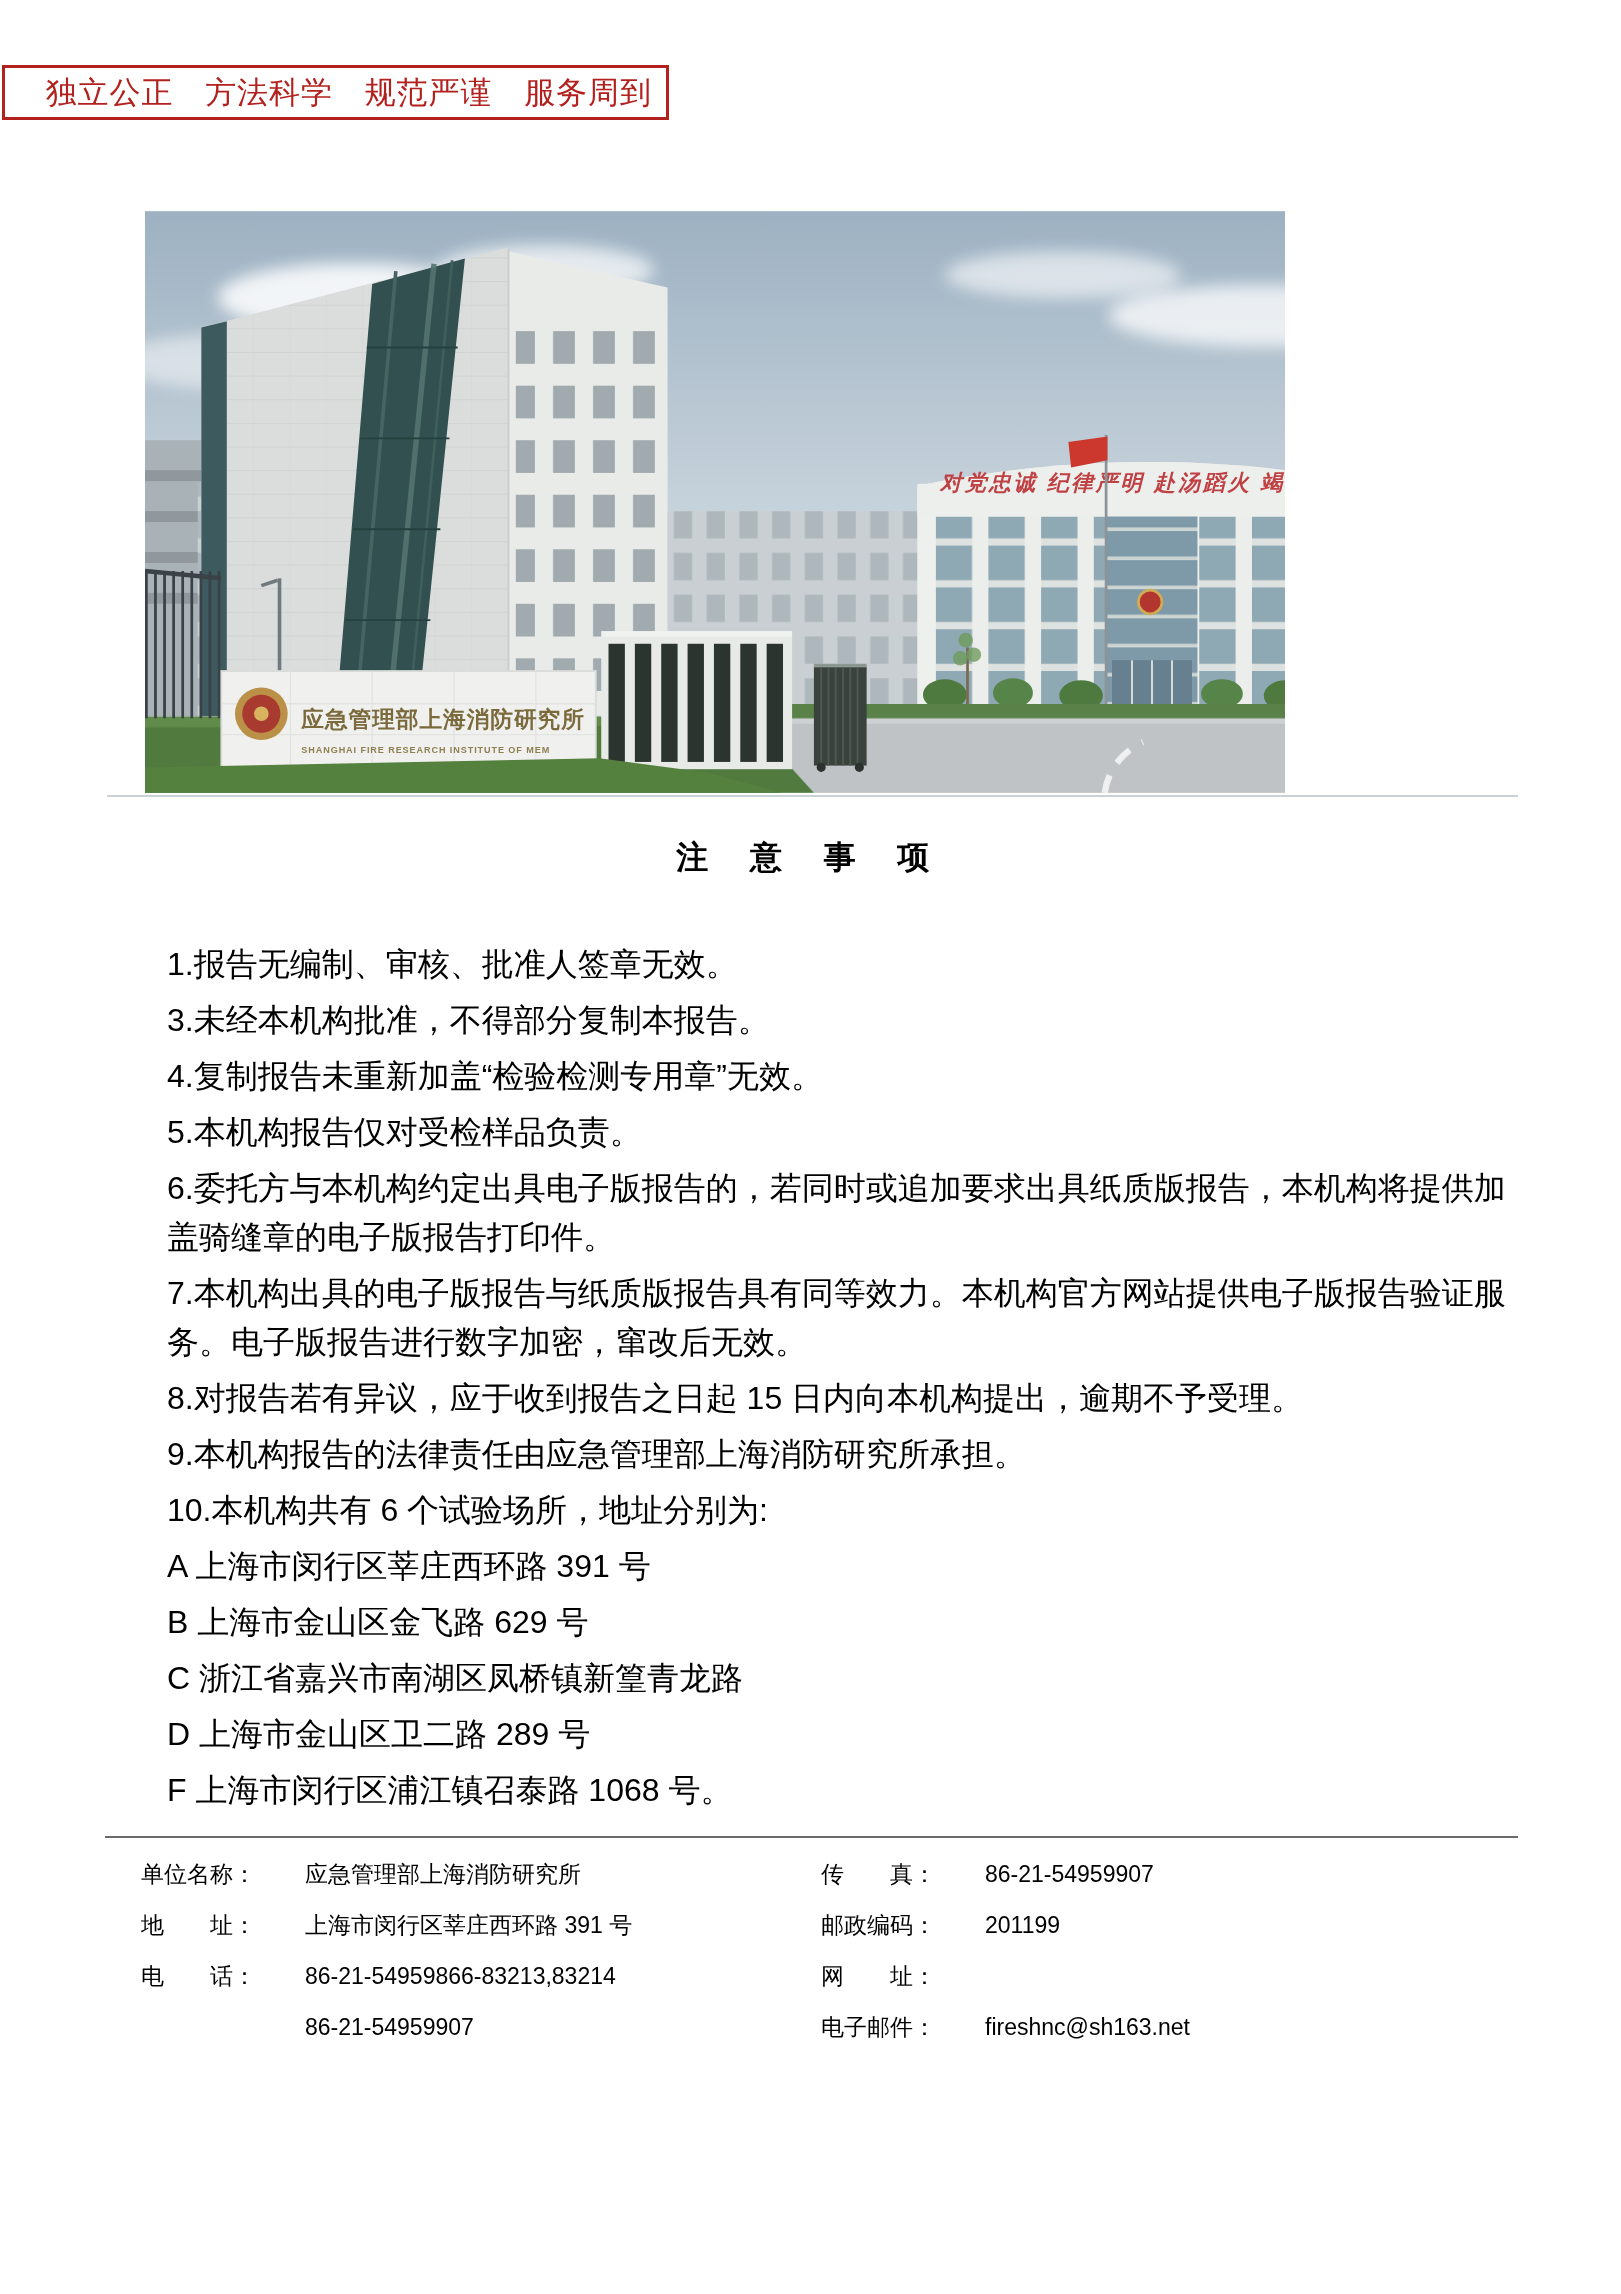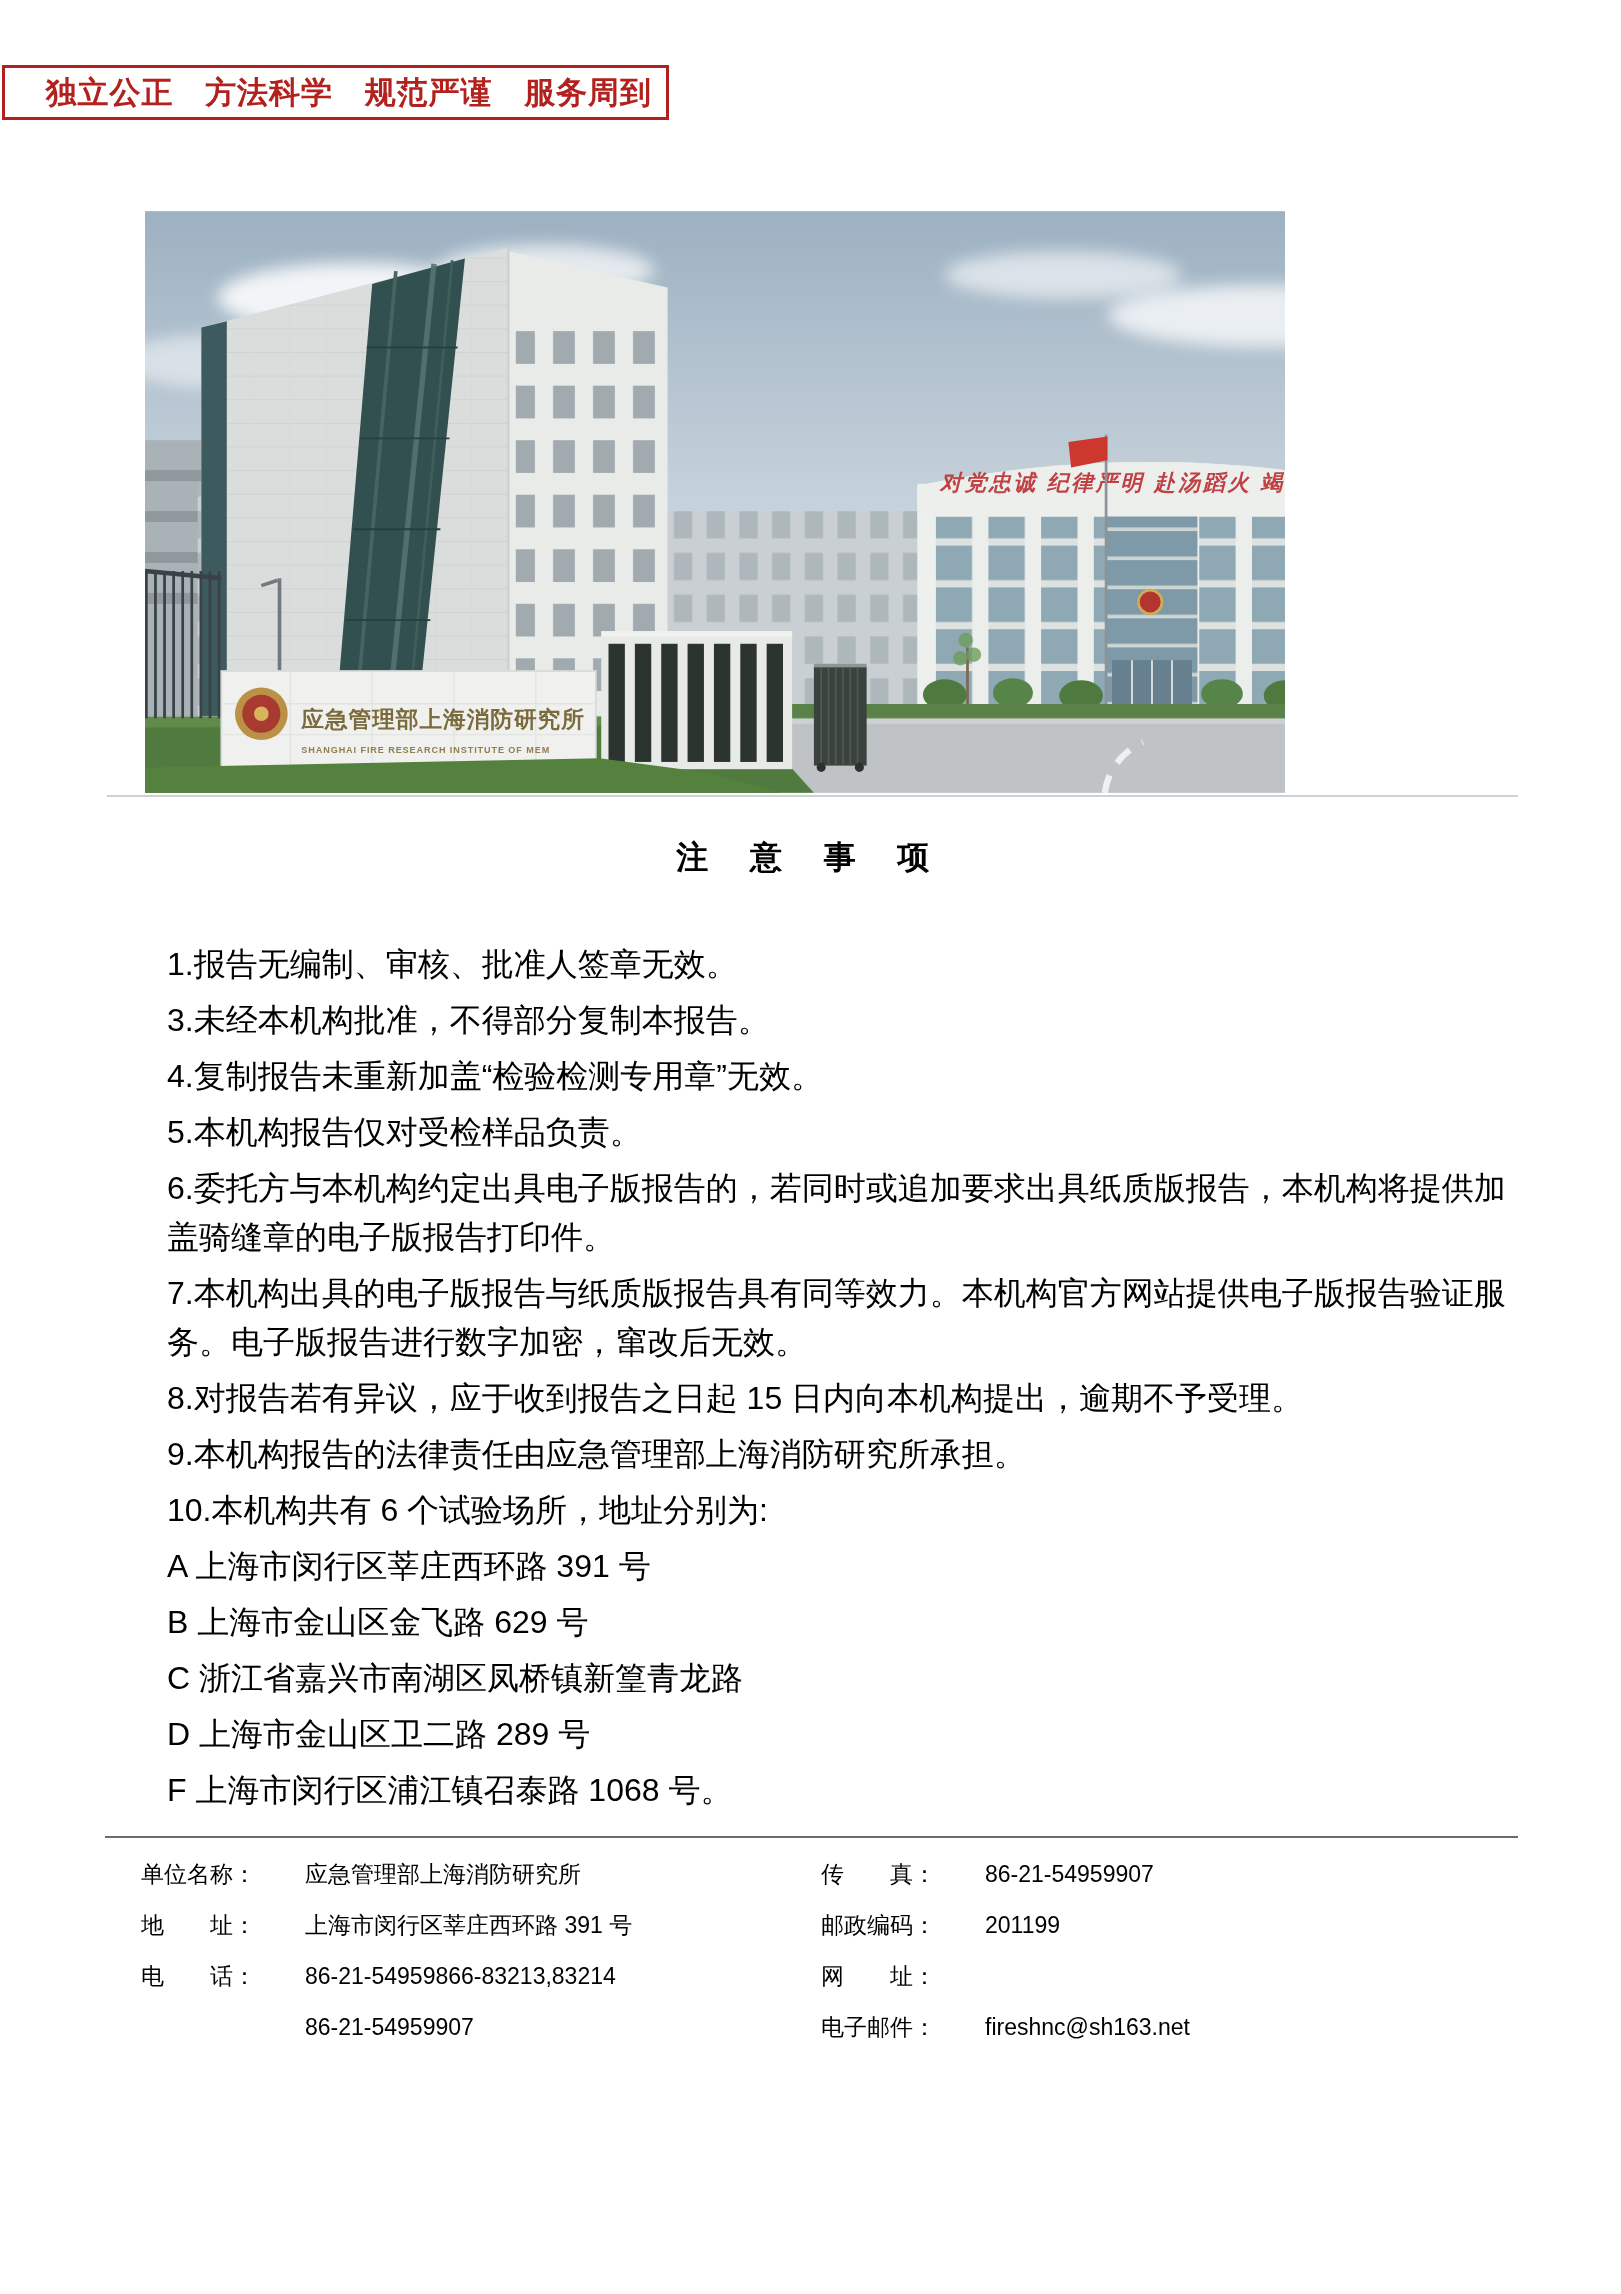--- a/index.html
+++ b/index.html
@@ -1,21 +1,21 @@
 <!DOCTYPE html>
 <html style="font-size:14.5px"><head>
 <meta charset="utf-8">
 <style>
   html,body{margin:0;padding:0;background:#ffffff;}
   .page{position:relative;width:1622px;height:2295px;background:#ffffff;
         font-family:"Liberation Sans",sans-serif;color:#000;overflow:hidden;}
   .motto-box{position:absolute;left:1.8px;top:65px;width:647px;height:49px;
         border:3.6px solid #b2211e;display:flex;align-items:center;justify-content:flex-end;
         padding-right:14.5px;}
-  .motto{font-size:31px;font-weight:bold;color:#b2211e;white-space:pre;letter-spacing:0.9px;}
+  .motto{font-size:31px;font-weight:normal;color:#b2211e;white-space:pre;letter-spacing:0.9px;}
   .photo{position:absolute;left:145px;top:211px;width:1140px;height:582px;overflow:hidden;}
   .photo svg{display:block;}
   .photo-underline{position:absolute;left:107px;top:795px;width:1411px;height:1.8px;background:#ccd1d5;}
   .notice-title{position:absolute;left:0;top:836px;width:100%;text-align:center;
         font-size:32px;font-weight:bold;letter-spacing:16.4px;}
   .notes{position:absolute;left:160px;top:933px;width:1358px;font-size:32px;line-height:49px;}
   .notes p{margin:7px;}
   .divider{position:absolute;left:105px;top:1836px;width:1413px;height:1.8px;background:#6b6b6b;}
   .contact{position:absolute;top:1849px;font-size:23px;line-height:51px;}
   .contact-left{left:141px;width:677px;}

